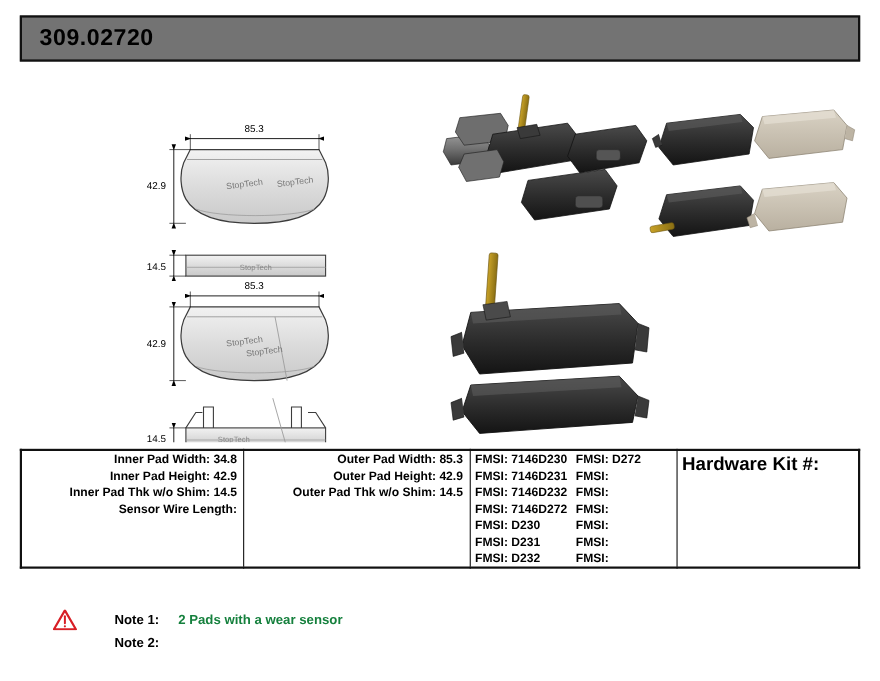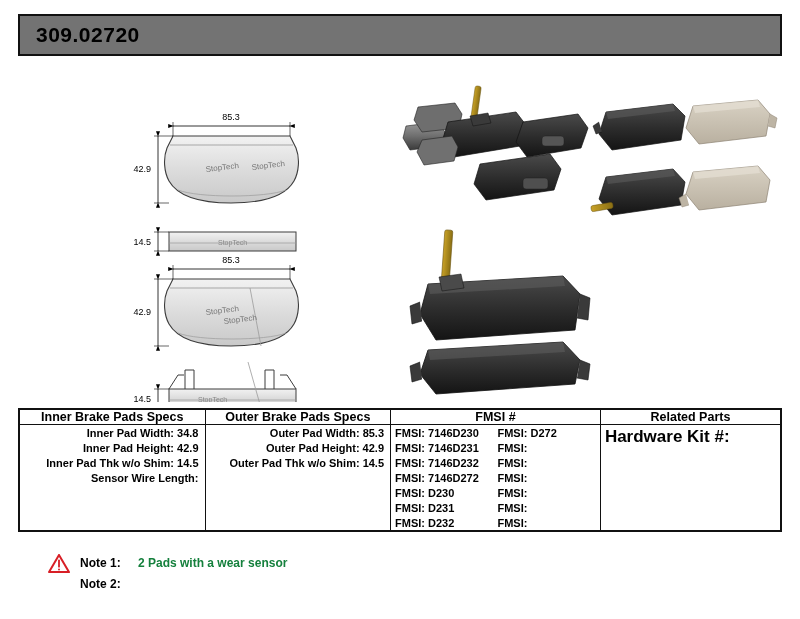--- a/index.html
+++ b/index.html
@@ -116,20 +116,21 @@
     left: 48px;
     top: 552px;
     width: 500px;
   }
   .note-row {
     display: flex;
     align-items: center;
     font-size: 12px;
     font-weight: bold;
     height: 21px;
+    margin-left: 24px;
   }
   .note-label {
     width: 58px;
   }
   .note-text-red {
     color: #15803d;
   }
   .warn-icon {
     position: absolute;
     left: 0px;
@@ -317,26 +318,20 @@
         <path d="M410,288 L545,280 L562,298 L557,322 L418,332 L402,312 Z" fill="url(#padDark)" stroke="#111" stroke-width="0.8"></path>
         <path d="M410,288 L545,280 L547,290 L412,298 Z" fill="#5e5e5e" opacity="0.55"></path>
         <path d="M402,300 L392,304 L394,320 L404,317" fill="#3a3a3a" stroke="#111" stroke-width="0.6"></path>
         <path d="M562,298 L572,302 L570,318 L559,316" fill="#3a3a3a" stroke="#111" stroke-width="0.6"></path>
       </g>
     </svg>
   </div>
 
   <table class="spec-table">
     <tbody>
-        <tr>
-      <th class="col-head" style="width:185px;">Inner Brake Pads Specs</th>
-      <th class="col-head" style="width:185px;">Outer Brake Pads Specs</th>
-      <th class="col-head" style="width:210px;">FMSI #</th>
-      <th class="col-head" style="width:180px;">Related Parts</th>
-    </tr>
     <tr>
       <td class="col-body">
         <div class="spec-line">Inner Pad Width:  34.8</div>
         <div class="spec-line">Inner Pad Height:  42.9</div>
         <div class="spec-line">Inner Pad Thk w/o Shim:  14.5</div>
         <div class="spec-line">Sensor Wire Length:</div>
       </td>
       <td class="col-body">
         <div class="spec-line">Outer Pad Width:  85.3</div>
         <div class="spec-line">Outer Pad Height:  42.9</div>

